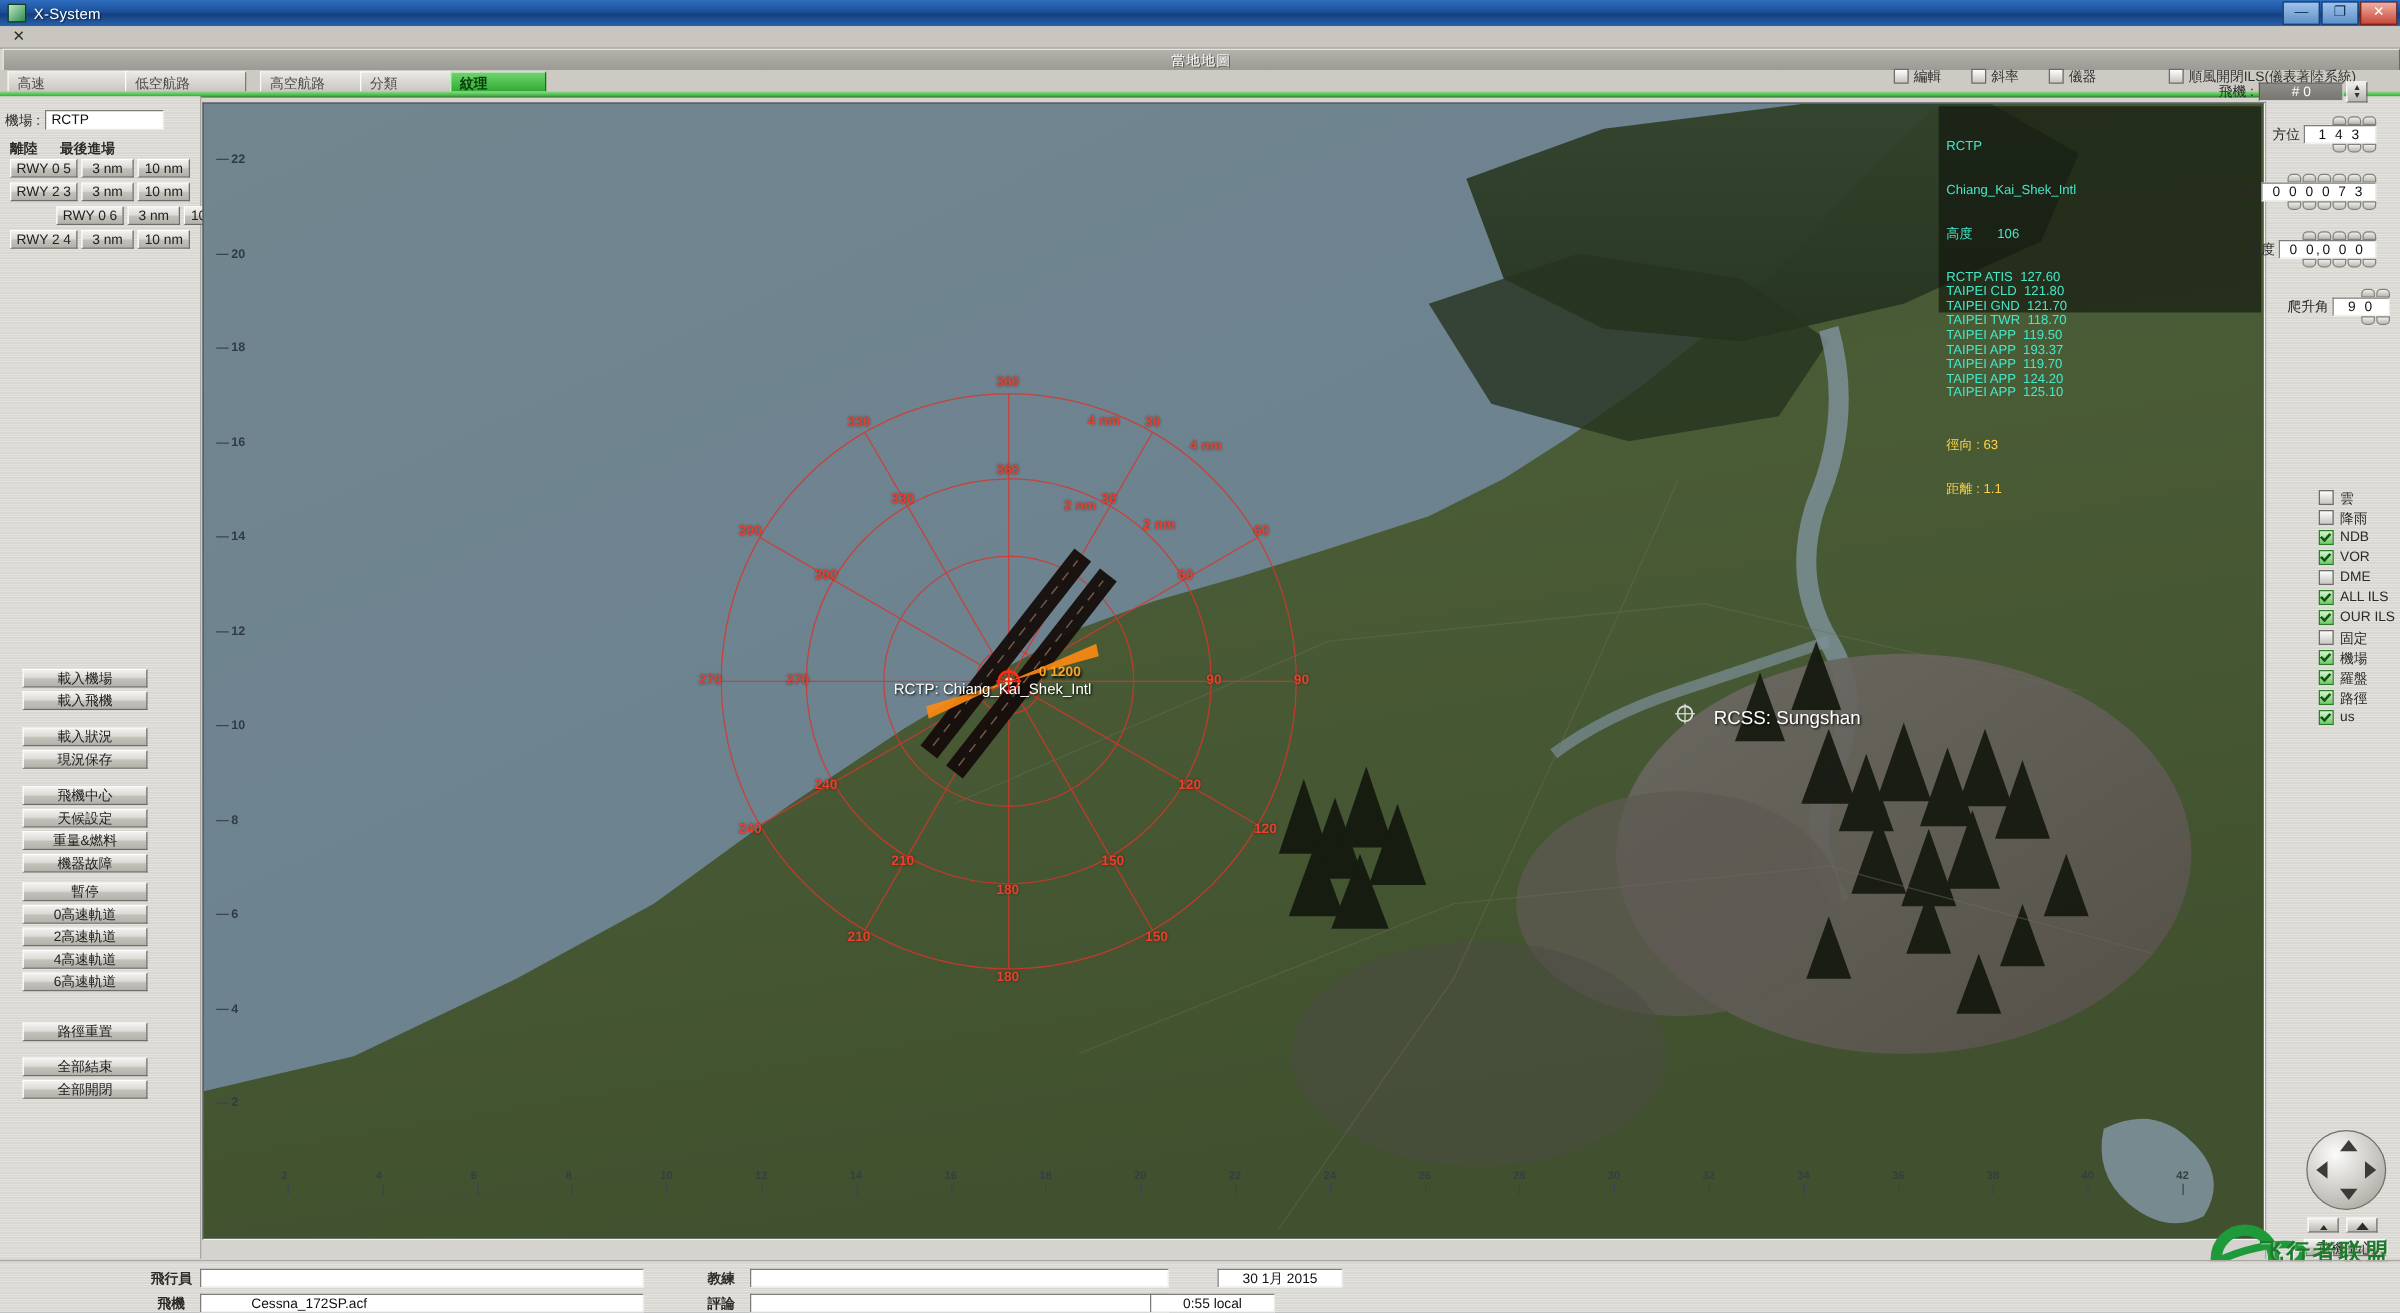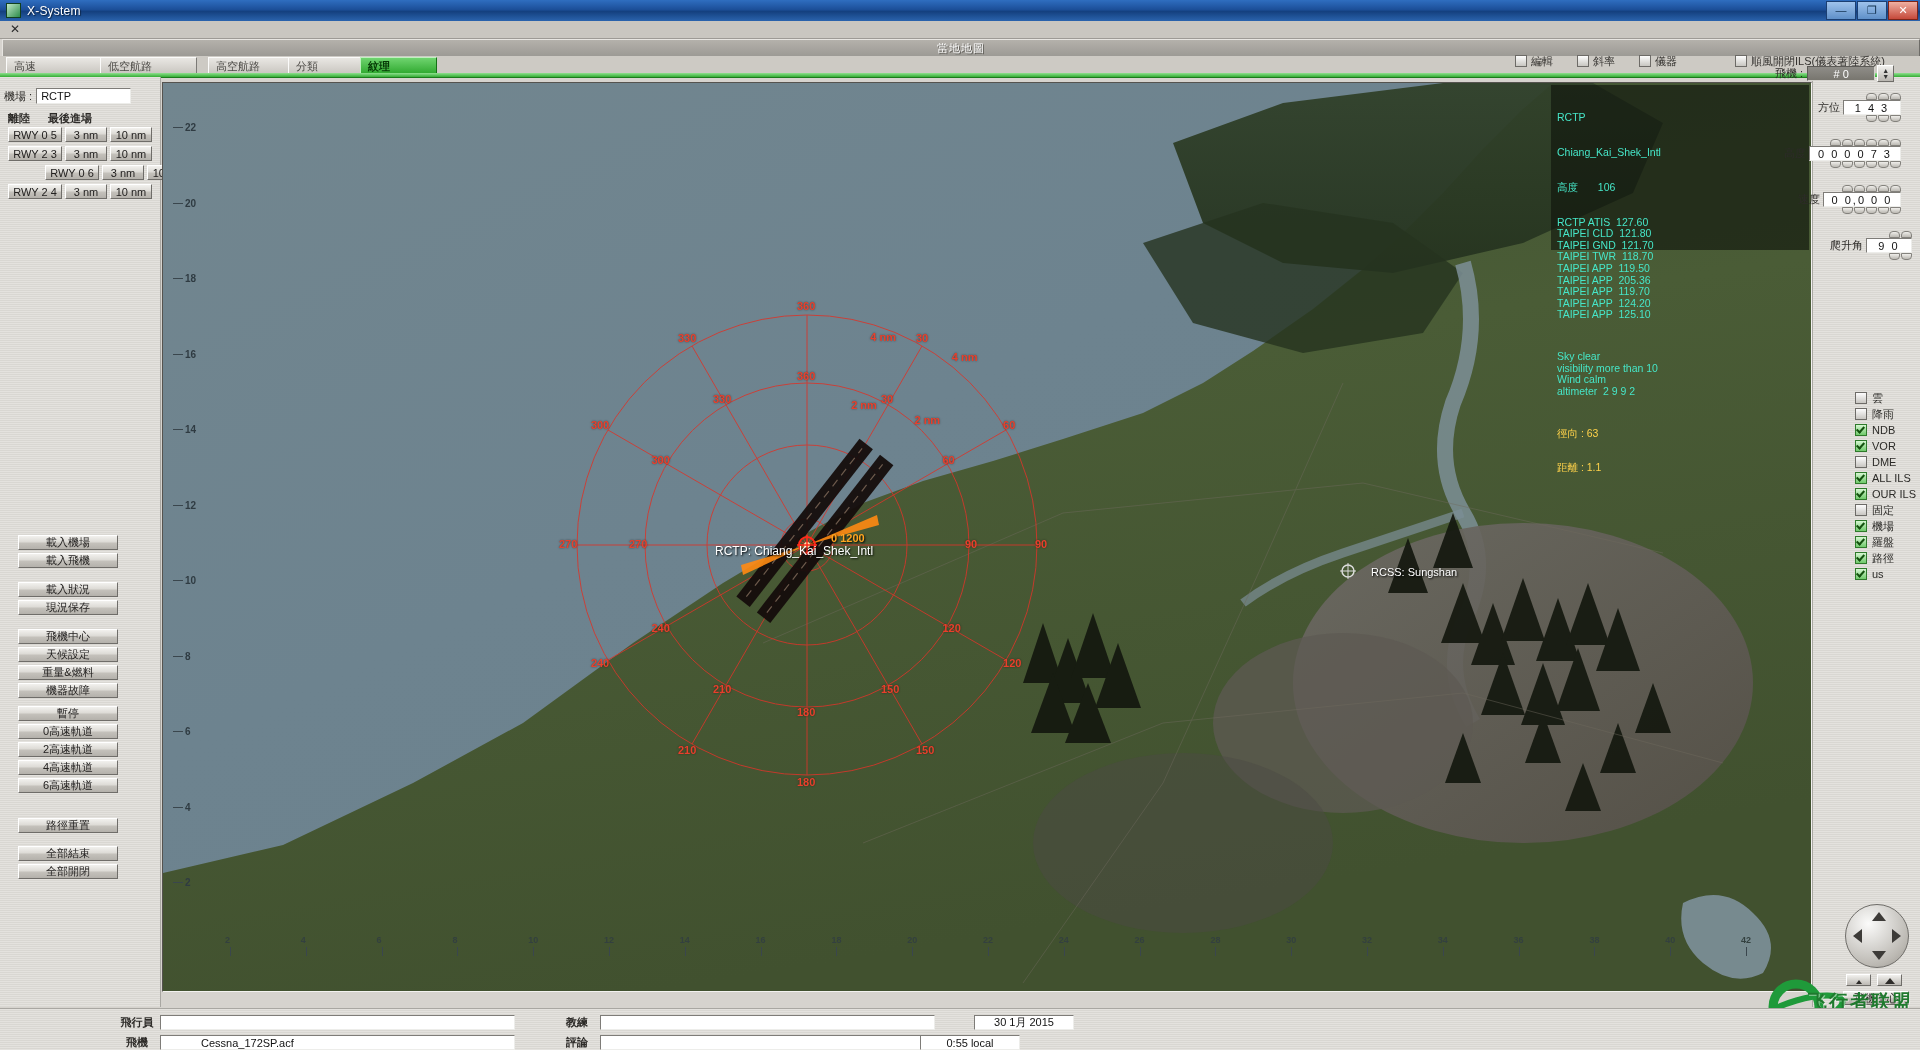--- a/index.html
+++ b/index.html
@@ -109,21 +109,21 @@
 
   
   .infopanel{position:absolute;right:2px;top:2px;width:258px;height:165px;
     background:rgba(14,20,12,.62);color:#46e6c8;font-size:10.5px;line-height:11.6px;
     padding:4px 0 0 6px;box-sizing:border-box;font-family:"Liberation Sans",sans-serif;white-space:pre;}
   .infopanel .sec{margin-top:7px;}
   .infopanel .hl{color:#ffd24a;}
   .rosenum{position:absolute;color:#e8402c;font-size:11px;font-weight:bold;
     text-shadow:0 0 2px rgba(0,0,0,.5);}
   .aptlabel{position:absolute;color:#ffffff;font-size:12px;text-shadow:1px 1px 2px #000;white-space:nowrap;}
-  .aptlabel.sec2{font-size:11px;padding-left:12px;}
+  .aptlabel.sec2{font-size:15px;padding-left:12px;}
   .altlabel{position:absolute;color:#ffa520;font-size:11px;font-weight:bold;text-shadow:1px 1px 2px #000;}
 
   
   .rightpanel{position:absolute;left:1812px;top:77px;width:108px;height:930px;
     background:repeating-linear-gradient(to bottom,#e4e2de 0px,#e4e2de 1px,#d9d7d2 1px,#d9d7d2 2px);
     border-left:1px solid #a9a7a2;}
   .combo{position:absolute;display:flex;align-items:center;}
   .combo .cbox{background:linear-gradient(to bottom,#8f8d88,#78766f);border-top:1px solid #5c5a56;
     border-left:1px solid #5c5a56;border-right:1px solid #d3d1cc;border-bottom:1px solid #d3d1cc;
     color:#fff;font-size:11px;height:15px;display:flex;align-items:center;justify-content:center;
@@ -442,22 +442,21 @@
       </div>
 
     <div class="aptlabel" style="left:552px;top:461px;">RCTP: Chiang_Kai_Shek_Intl</div>
     <div class="aptlabel sec2" style="left:1196px;top:483px;">RCSS: Sungshan</div>
     <div class="altlabel" style="left:668px;top:449px;">0  1200</div>
 
     <div class="infopanel">
       <div>RCTP</div>
       <div>Chiang_Kai_Shek_Intl</div>
       <div><span>高度</span>	      <span>106</span></div>
-      <div id="freqlist"><div>RCTP ATIS  127.60</div><div>TAIPEI CLD  121.80</div><div>TAIPEI GND  121.70</div><div>TAIPEI TWR  118.70</div><div>TAIPEI APP  119.50</div><div>TAIPEI APP  205.36</div><div>TAIPEI APP  119.70</div><div>TAIPEI APP  124.20</div><div>TAIPEI APP  125.10</div></div>
-      <div class="sec" id="wxlist"><div>Sky clear</div><div>visibility more than 10</div><div>Wind calm</div><div>altimeter  2 9 9 2</div></div>
+      <div id="freqlist"><div>RCTP ATIS  127.60</div><div>TAIPEI CLD  121.80</div><div>TAIPEI GND  121.70</div><div>TAIPEI TWR  118.70</div><div>TAIPEI APP  119.50</div><div>TAIPEI APP  193.37</div><div>TAIPEI APP  119.70</div><div>TAIPEI APP  124.20</div><div>TAIPEI APP  125.10</div></div>
       <div class="sec hl">徑向 : 63</div>
       <div class="hl">距離 : 1.1</div>
     </div>
   </div>
 
   <div class="axis-y" id="yaxis">
       <div class="ytickline" style="left: 10px; top: 45px;"></div>
       <div class="ytick" style="left: 22px; top: 40px;">22</div>
       <div class="ytickline" style="left: 10px; top: 120.5px;"></div>
       <div class="ytick" style="left: 22px; top: 115.5px;">20</div>

